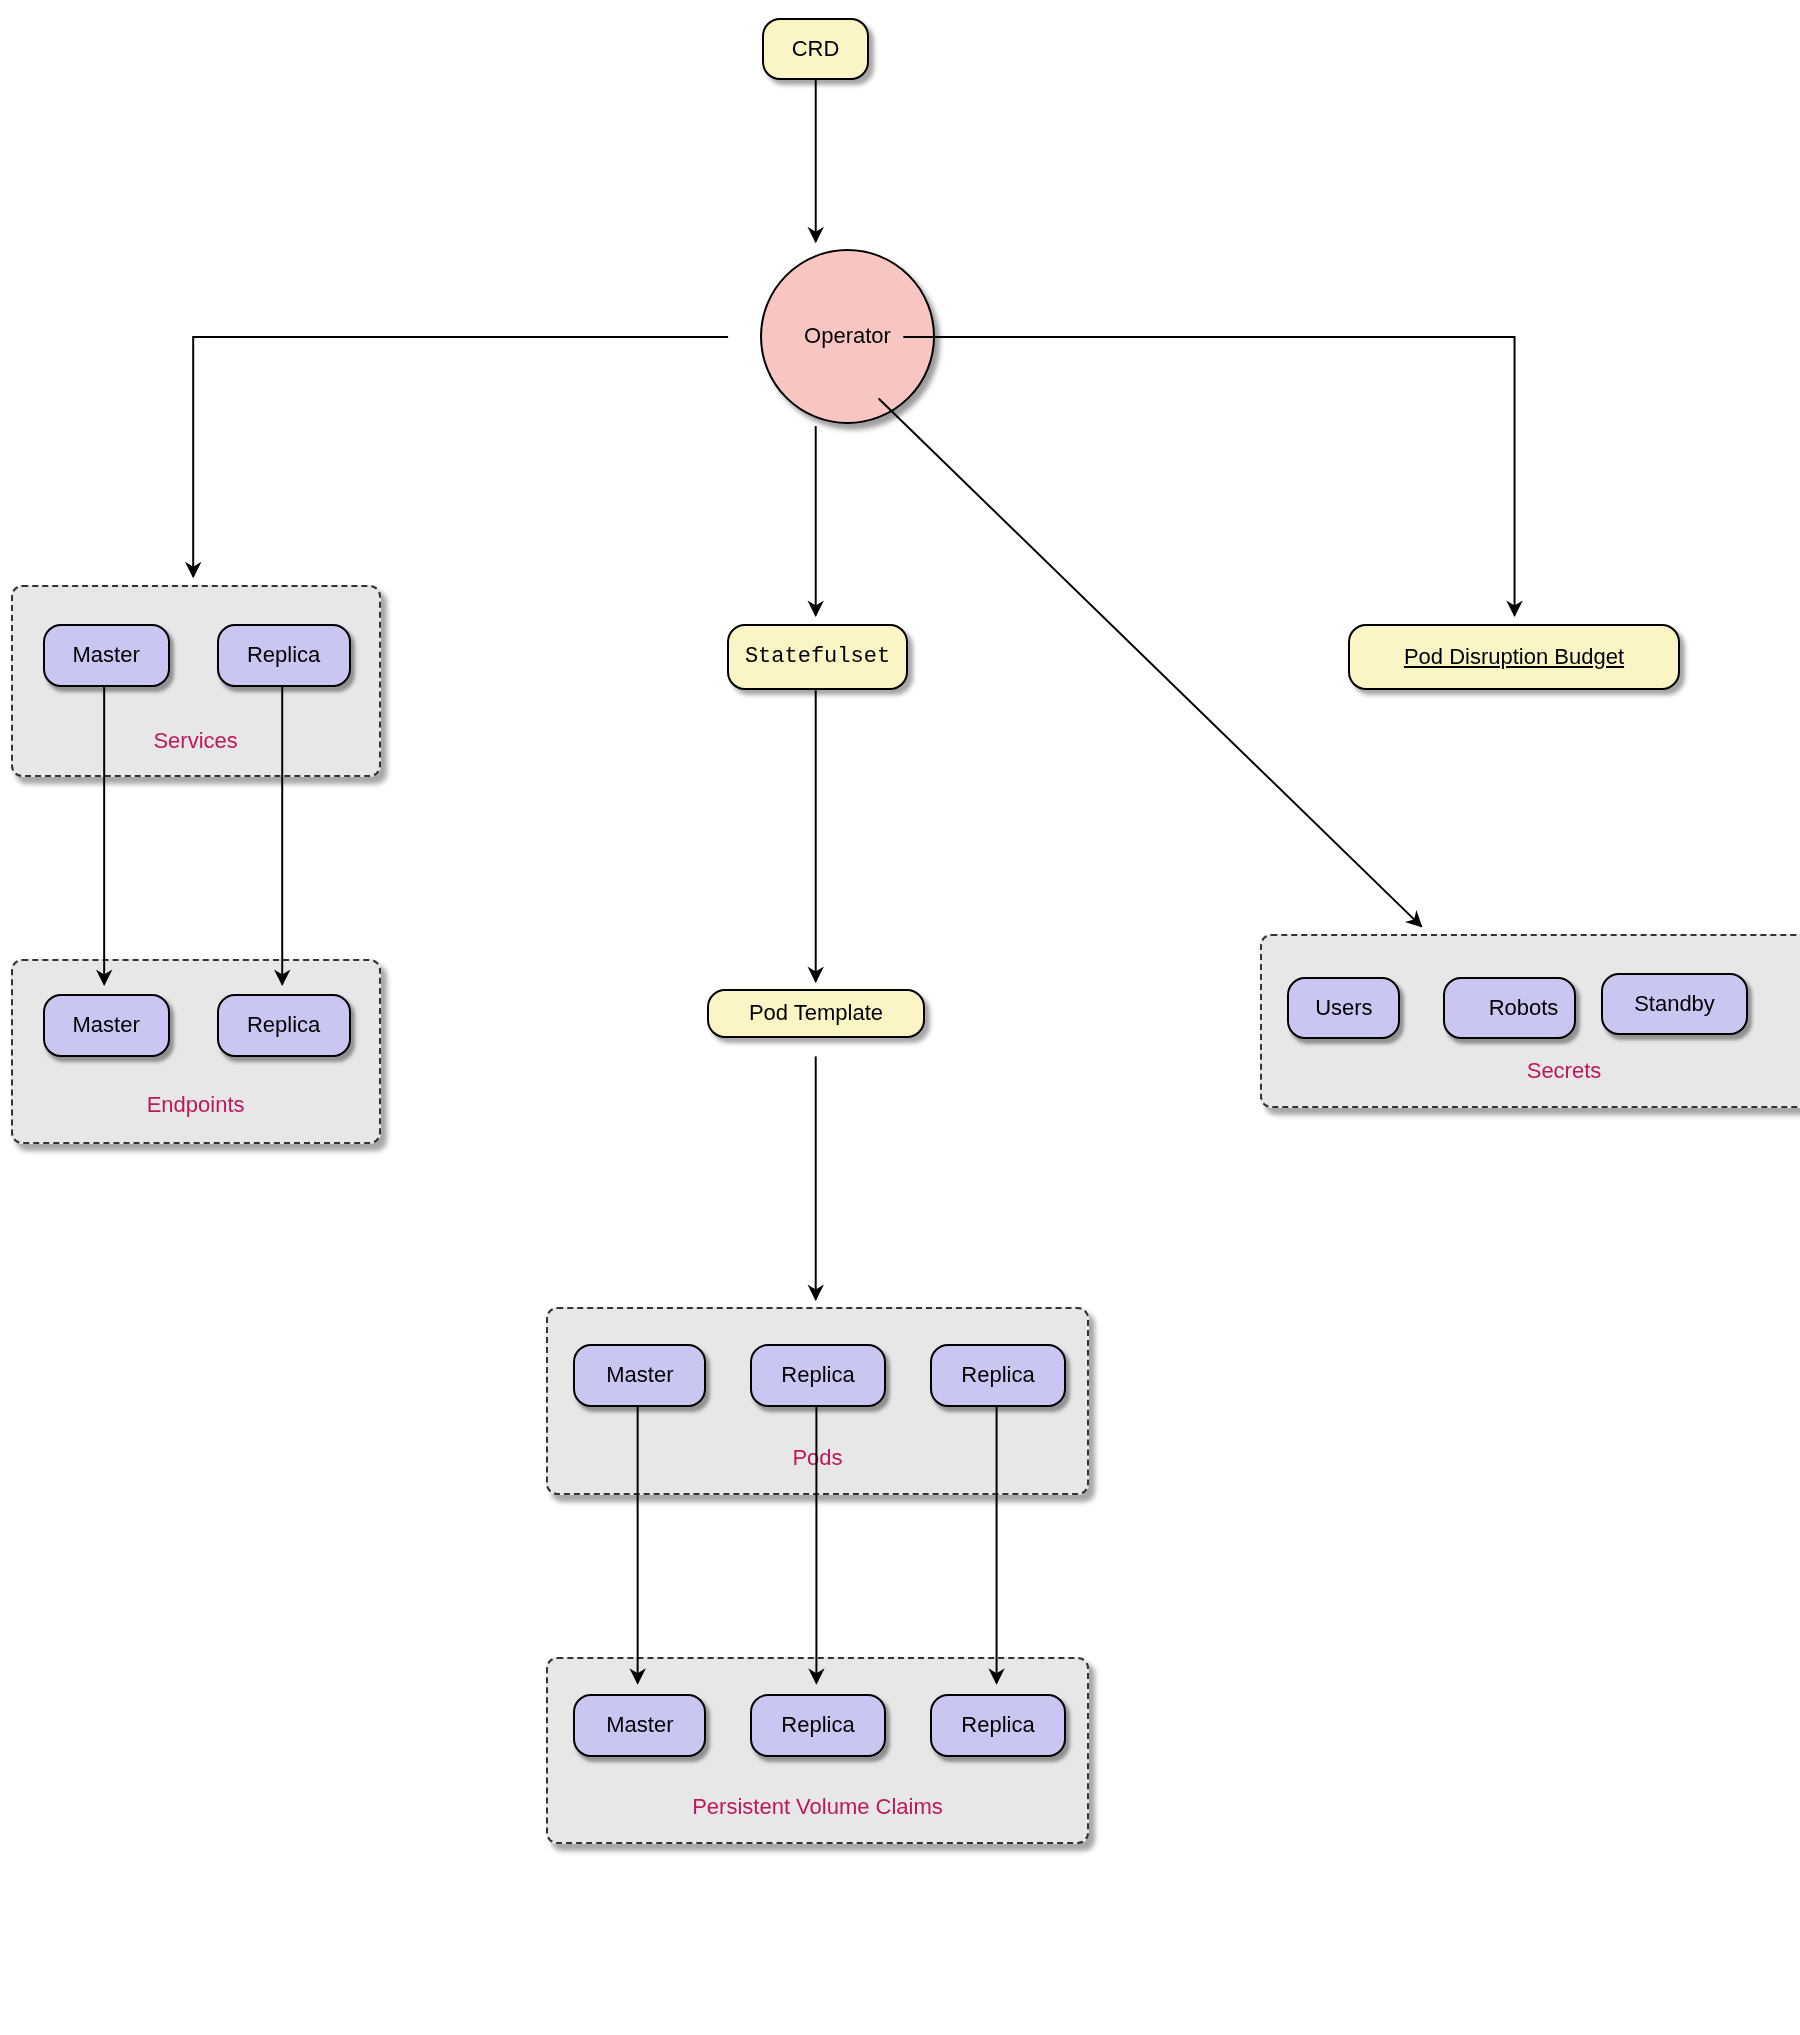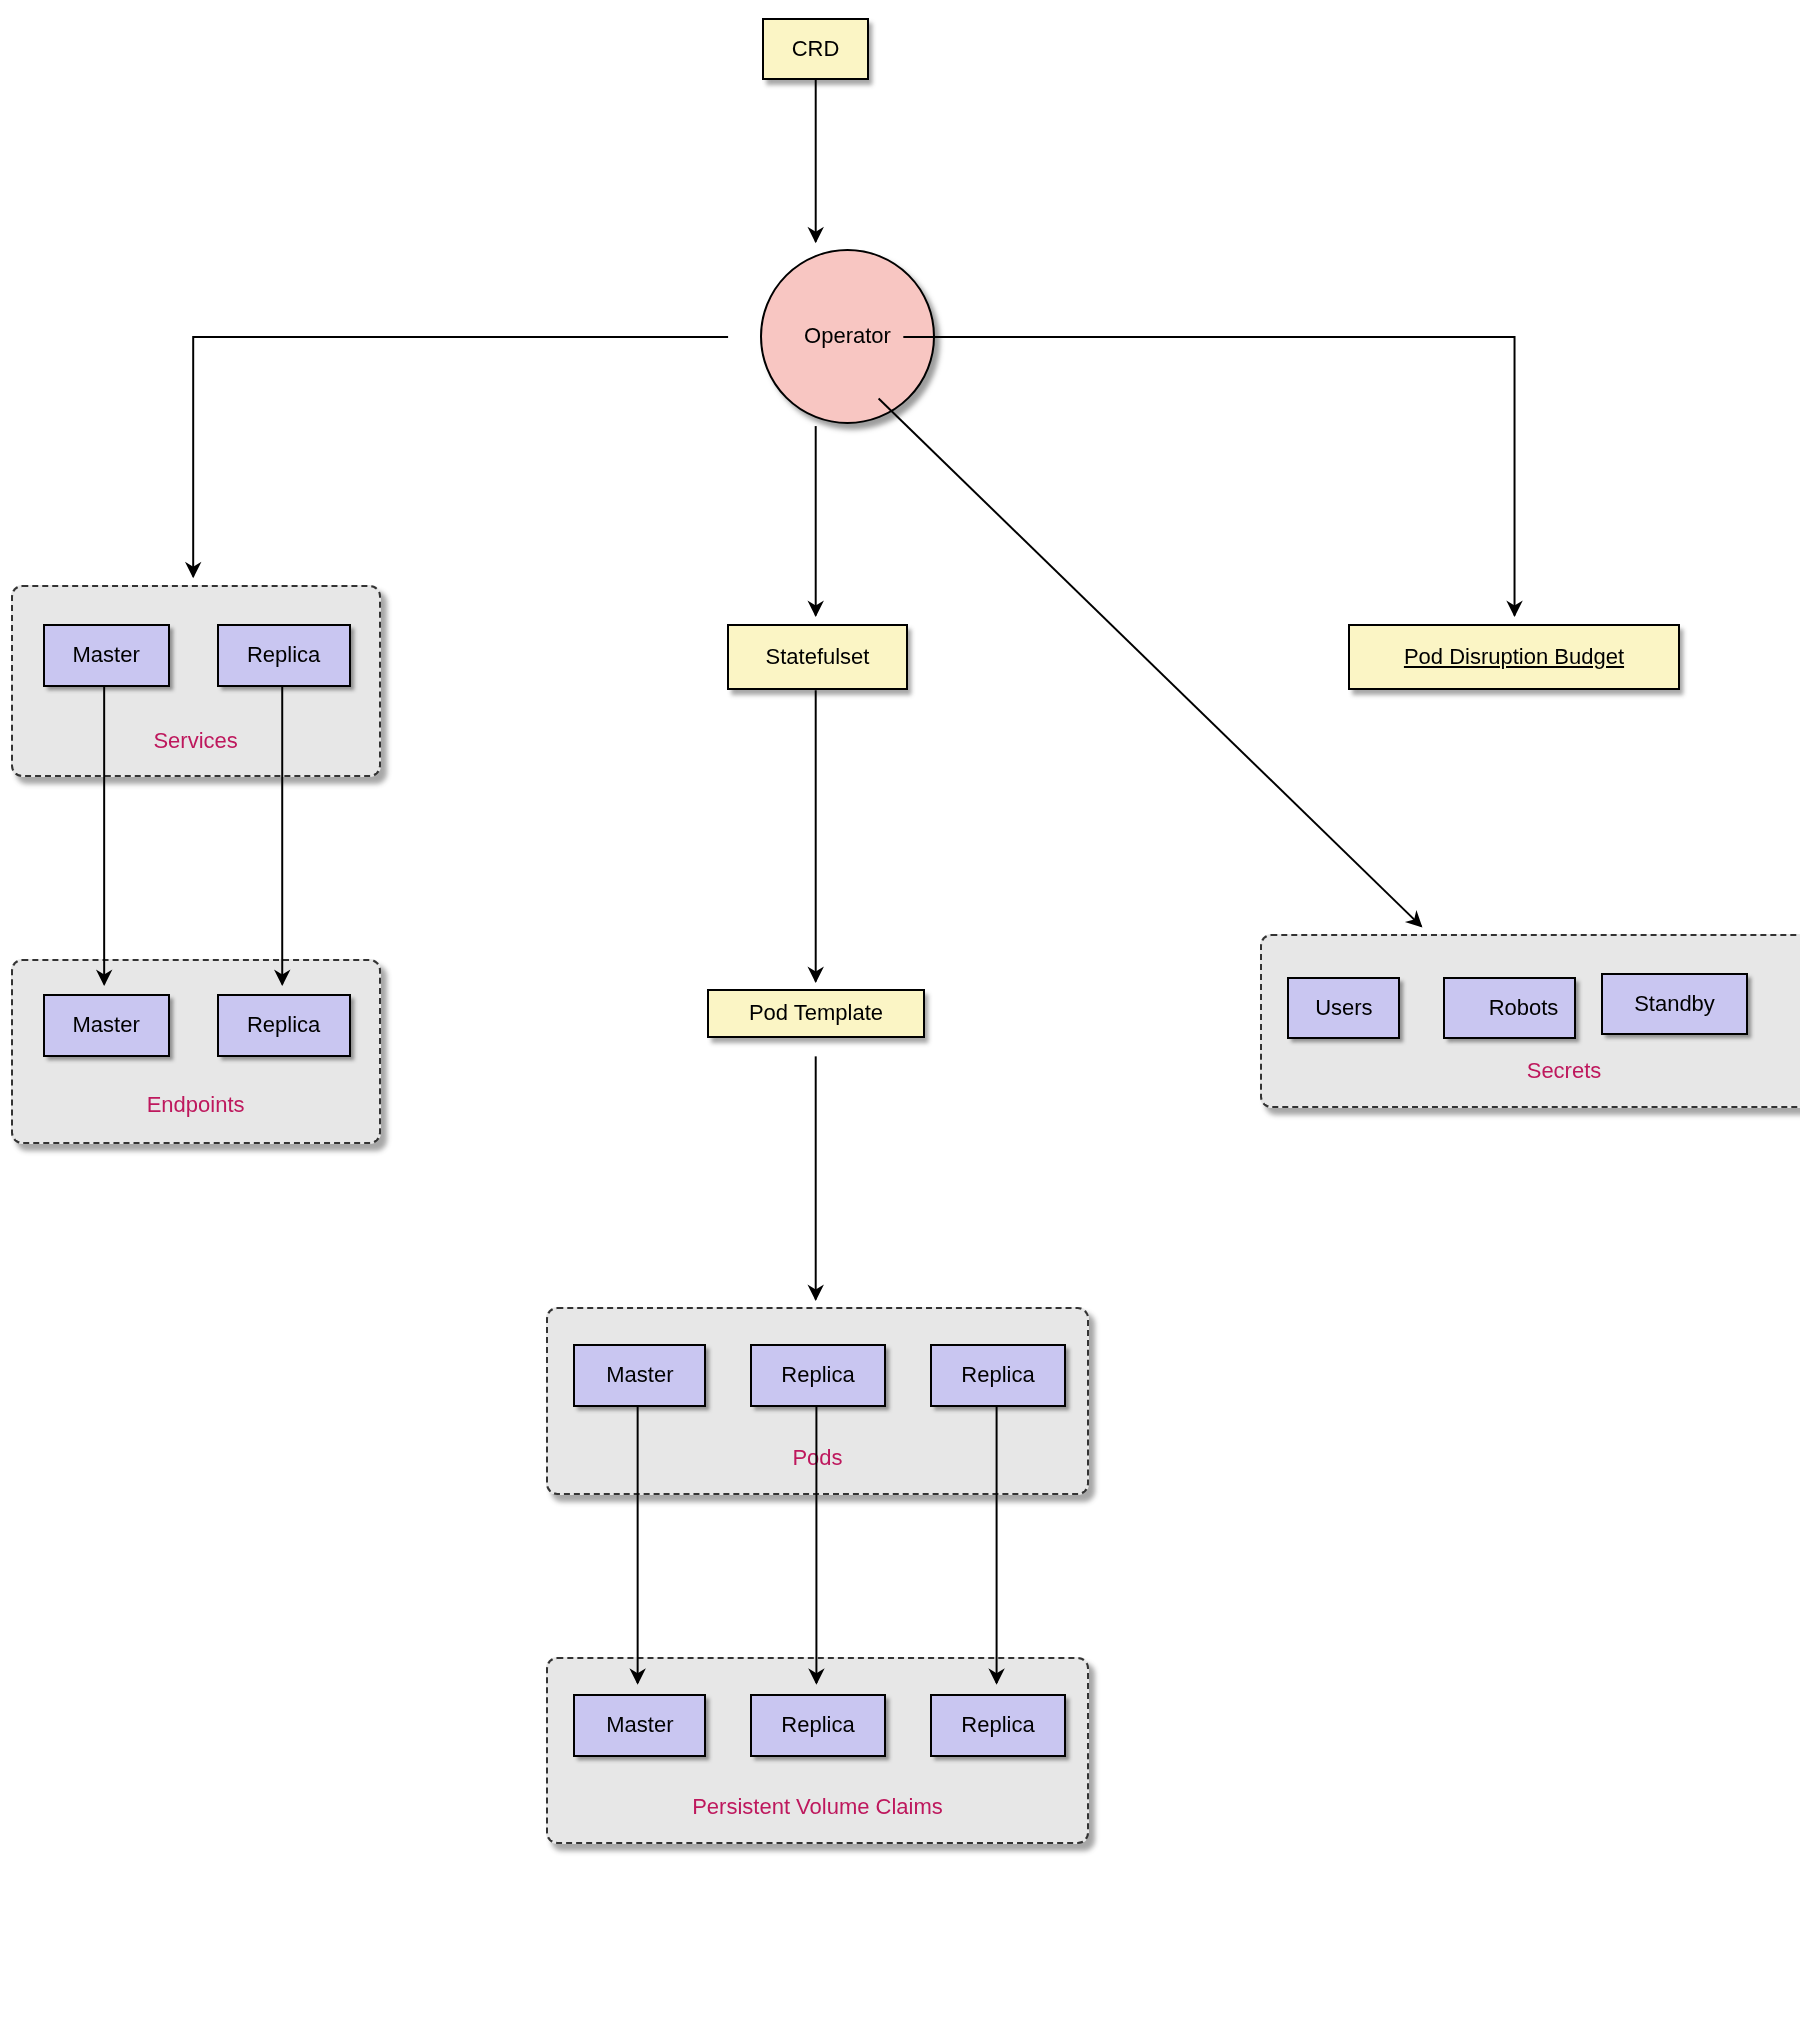--- a/index.html
+++ b/index.html
@@ -10,21 +10,21 @@
   }
   #canvas { position: absolute; left: 0; top: 0; width: 1801px; height: 2035px; }
 
   svg.connectors {
     position: absolute; left: 0; top: 0; width: 1801px; height: 2035px;
     pointer-events: none; z-index: 5;
   }
 
   .node {
     position: absolute; display: flex; align-items: center; justify-content: center;
-    border: 2.1px solid #000; border-radius: 0;
+    border: 2.1px solid #000; border-radius: 18px;
     font-size: 22px; line-height: 1.1; text-align: center;
     box-shadow: 4.2px 5px 4.2px rgba(60,60,60,0.45);
     z-index: 3; background: #fff; padding: 0 7px; white-space: nowrap;
   }
   .node.yellow { background: var(--node-yellow, #FBF5C5); }
   .node.purple { background: var(--node-purple, #C9C6F1); }
   .node.circle {
     border-radius: 50%; background: var(--node-pink, #F8C6C2);
     box-shadow: 5px 5.7px 5.7px rgba(60,60,60,0.5);
   }
@@ -65,21 +65,21 @@
       <path d="M 902 1990 L 902 2382" marker-end="url(#arrow)"></path>
       <path d="M 1155 1990 L 1155 2382" marker-end="url(#arrow)"></path>
       <path d="M 1410 1990 L 1410 2382" marker-end="url(#arrow)"></path>
     </g>
   </svg>
 
   <div class="node yellow" style="left:762px; top:17.7px; width:107px; height:62px;">CRD</div>
 
   <div class="node circle" style="left:760px; top:249px; width:175px; height:175px;">Operator</div>
 
-  <div class="node yellow" style="left:727px; top:624px; width:181px; height:66px;">Statefulset</div>
+  <div class="node yellow" style="left:727px; top:624px; width:181px; height:66px;font-family:Liberation Mono, monospace;">Statefulset</div>
 
   <div class="node yellow" style="left:707px; top:989px; width:218px; height:49px;">Pod Template</div>
 
   <div class="node yellow" style="left:1348px; top:624px; width:332px; height:66px;text-decoration:underline;">Pod Disruption Budget</div>
 
   <div class="group" style="left:10.6px; top:585px; width:370px; height:192px;">
     <div class="node purple" style="left:30px; top:37px; width:127px; height:63px;">Master</div>
     <div class="node purple" style="left:204px; top:37px; width:134px; height:63px;">Replica</div>
     <div class="group-label" style="top:141px;">Services</div>
   </div>

